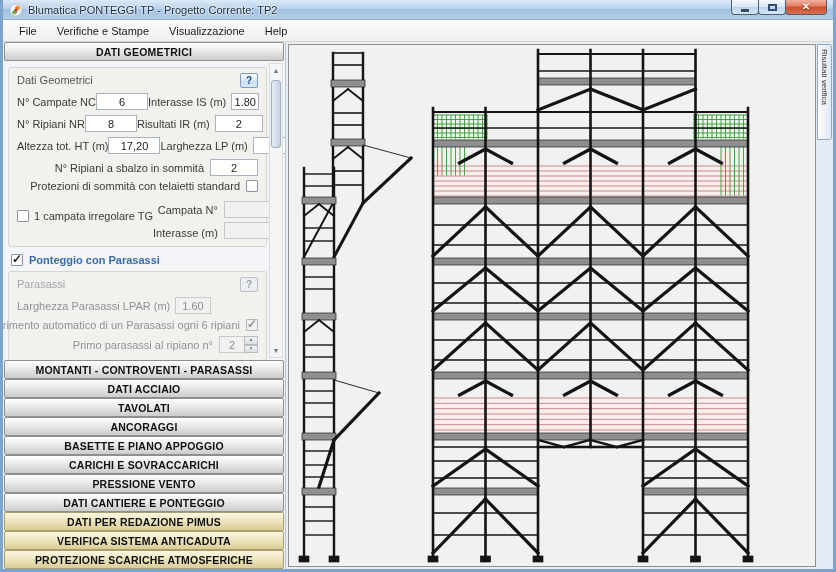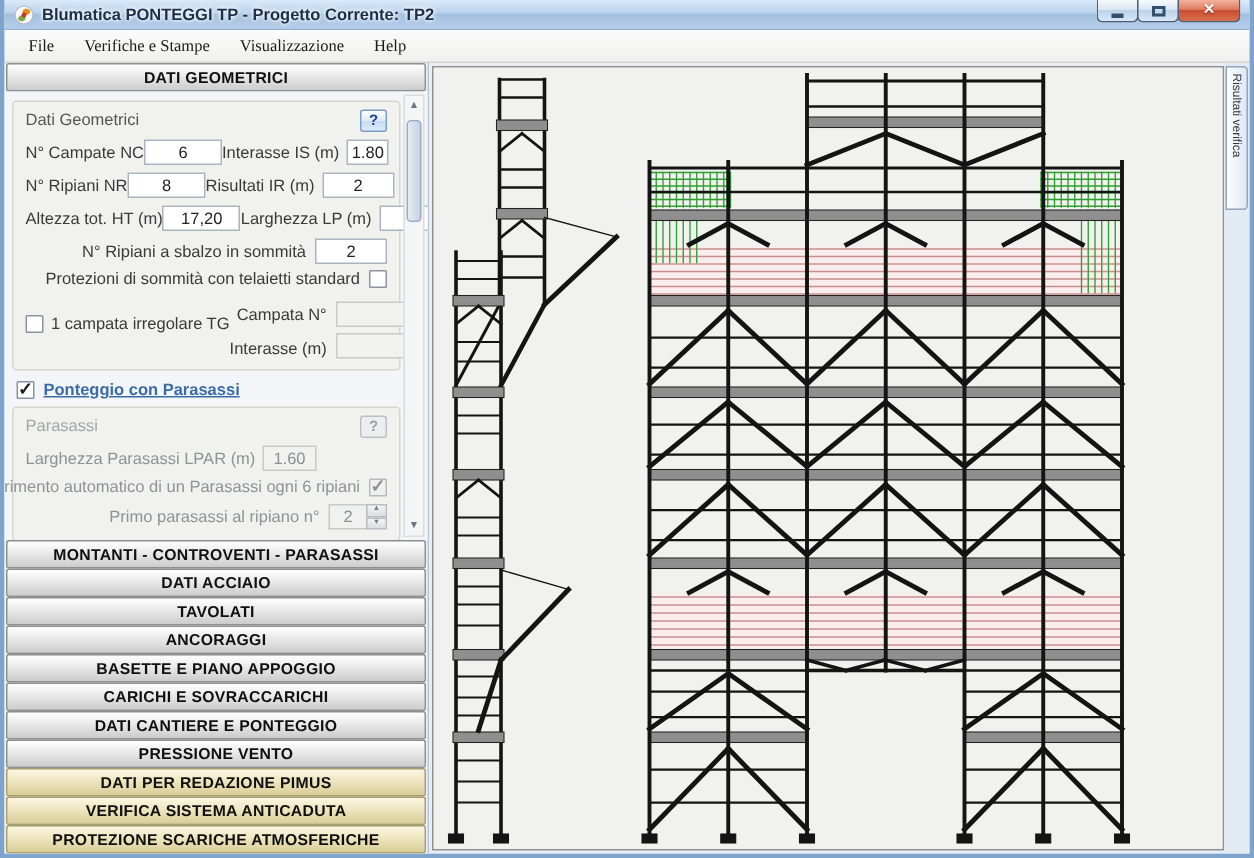--- a/index.html
+++ b/index.html
@@ -3,32 +3,32 @@
 <meta charset="utf-8">
 <style>
   html,body{margin:0;padding:0;background:#cfd8e4;}
   *{box-sizing:border-box;}
   .window{width:836px;height:572px;position:relative;font-family:"Liberation Sans",sans-serif;
     border:3px solid #7ea3cc;border-top:none;background:#eef2f8;overflow:hidden;}
   
   .titlebar{height:20px;background:linear-gradient(#dceafa,#b9d2ec 45%,#a3c0e0 50%,#b6cde9);
     display:flex;align-items:center;padding-left:6px;position:relative;border-bottom:1px solid #8fb1d6;}
   .app-icon{width:14px;height:14px;margin-right:5px;display:inline-block;}
-  .title-text{font-size:11px;color:#1c2f47;text-shadow:0 0 3px #fff,0 0 3px #fff;white-space:nowrap;font-weight:bold;}
+  .title-text{font-size:11px;color:#1c2f47;text-shadow:0 0 3px #fff,0 0 3px #fff;white-space:nowrap;}
   .winbtns{position:absolute;top:0;right:6px;display:flex;}
   .wbtn{height:15px;border:1px solid #4e6078;border-top:none;border-radius:0 0 4px 4px;
     display:flex;align-items:center;justify-content:center;margin-left:-1px;}
   .wbtn.min,.wbtn.max{width:28px;background:linear-gradient(#f6fafd,#d7e4f2 50%,#bdd2ea 50%,#d9e7f6);color:#31506e;}
   .wbtn.close{width:42px;background:linear-gradient(#f3b2a0,#e07a5f 45%,#c94f30 50%,#d96f50);color:#fff;font-weight:bold;}
   .glyph-min{width:8px;height:3px;background:#31506e;margin-top:6px;}
   .glyph-max{width:9px;height:7px;border:2px solid #31506e;}
   .glyph-close{font-size:10px;line-height:10px;text-shadow:0 1px 1px #7a2412;}
   
   .menubar{height:22px;background:linear-gradient(#fbfbfb,#f0f0ee);border-bottom:1px solid #d4d4d0;
-    display:flex;align-items:center;padding-left:6px;font-family:Liberation Serif, serif;}
+    display:flex;align-items:center;padding-left:6px;}
   .menu-item{font-size:11px;color:#1a1a1a;padding:3px 10px;cursor:default;}
   
   .main{display:flex;height:527px;background:#e8eef6;}
   .left-panel{width:283px;flex:0 0 283px;display:flex;flex-direction:column;background:#eef2f8;border-right:1px solid #b9c5d5;}
   .acc-header{height:19px;flex:0 0 19px;display:flex;align-items:center;justify-content:center;
     font-size:10.5px;font-weight:bold;color:#101010;letter-spacing:.2px;
     background:linear-gradient(#ffffff,#ececec 40%,#cccccc);border:1px solid #8f8f8f;border-radius:2px;margin:0 1px;}
   .acc-header.yellow{background:linear-gradient(#fbf7e3,#f0e8c4 40%,#d9cd96);border-color:#a79e6c;}
   .scroll-area{flex:1 1 auto;position:relative;overflow:hidden;background:#f3f5f8;padding:2px 18px 0 5px;}
   .groupbox{position:relative;border:1px solid #d6d6cd;background:#f1f1ee;border-radius:3px;padding:4px 8px 7px 8px;margin-top:4px;}
@@ -41,21 +41,21 @@
   .frow{display:flex;align-items:center;margin-top:5px;font-size:11px;color:#3a3a3a;}
   .frow .lbl{white-space:nowrap;}
   .lbl.disabled{color:#8e9398;}
   .tbox{height:17px;border:1px solid #a9b4c0;background:#fff;font-size:11px;text-align:center;
     font-family:"Liberation Sans",sans-serif;color:#222;padding:0 2px;}
   .tbox:disabled,.tbox.disabled{background:#f1f1ef;border-color:#c7c9cb;color:#8a8f94;}
   .cb{width:12px;height:12px;flex:0 0 12px;border:1px solid #8a94a0;background:#fff;position:relative;border-radius:1px;}
   .cb.checked::after{content:"\2713";position:absolute;top:-3px;left:0;font-size:12px;font-weight:bold;color:#1c1c1c;}
   .cb.disabled{background:#f0f0ee;border-color:#b6bac0;}
   .cb.disabled.checked::after{color:#8b929b;}
-  .blue-label{color:#3a6ca8;font-weight:bold;font-size:11px;margin-left:6px;white-space:nowrap;text-decoration:underline;}
+  .blue-label{color:#3a6ca8;font-weight:bold;font-size:11px;margin-left:6px;white-space:nowrap;}
   .spin{display:flex;align-items:center;}
   .spin-btns{display:flex;flex-direction:column;width:14px;height:17px;margin-left:-1px;}
   .spin-btn{flex:1;border:1px solid #b9bdc1;background:linear-gradient(#f4f4f4,#dcdee0);
     font-size:5px;line-height:5px;color:#7a8088;text-align:center;padding:0;}
   
   .vscrollbar{position:absolute;top:2px;right:2px;bottom:2px;width:14px;background:#f4f5f7;border:1px solid #dadcdE;
     display:flex;flex-direction:column;}
   .sb-arrow{height:13px;flex:0 0 13px;font-size:7px;color:#6a7584;text-align:center;line-height:13px;}
   .sb-track{flex:1;position:relative;}
   .sb-thumb{position:absolute;top:3px;left:1px;right:1px;height:68px;border:1px solid #9badc5;border-radius:3px;
@@ -198,22 +198,22 @@
         </div>
       </div>
 
       <div id="acc-list" style="display:flex;flex-direction:column">
           <div class="acc-header">MONTANTI - CONTROVENTI - PARASASSI</div>
           <div class="acc-header">DATI ACCIAIO</div>
           <div class="acc-header">TAVOLATI</div>
           <div class="acc-header">ANCORAGGI</div>
           <div class="acc-header">BASETTE E PIANO APPOGGIO</div>
           <div class="acc-header">CARICHI E SOVRACCARICHI</div>
+          <div class="acc-header">PRESSIONE VENTO</div>
           <div class="acc-header">DATI CANTIERE E PONTEGGIO</div>
-          <div class="acc-header">PRESSIONE VENTO</div>
           <div class="acc-header yellow">DATI PER REDAZIONE PIMUS</div>
           <div class="acc-header yellow">VERIFICA SISTEMA ANTICADUTA</div>
           <div class="acc-header yellow">PROTEZIONE SCARICHE ATMOSFERICHE</div>
         </div>
     </div>
 
     <div class="canvas">
       <svg id="scaffold-svg" width="527" height="521" viewBox="0 0 527 521">
           <rect x="0" y="0" width="527" height="521" fill="#f1f1ef"></rect>
           <rect x="145" y="119" width="313" height="34" fill="#f9eded" stroke="none" stroke-width="0.7"></rect>

